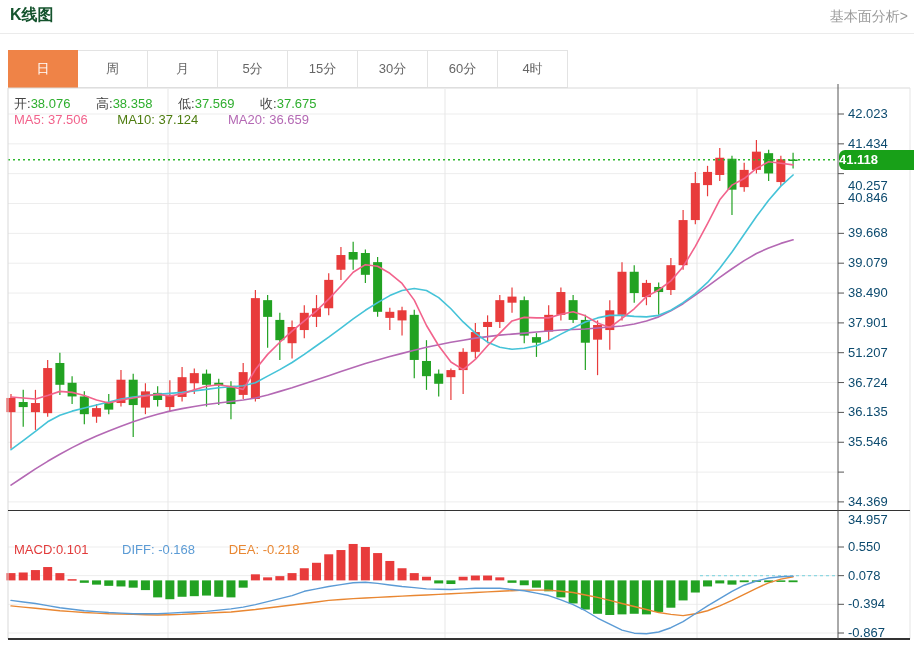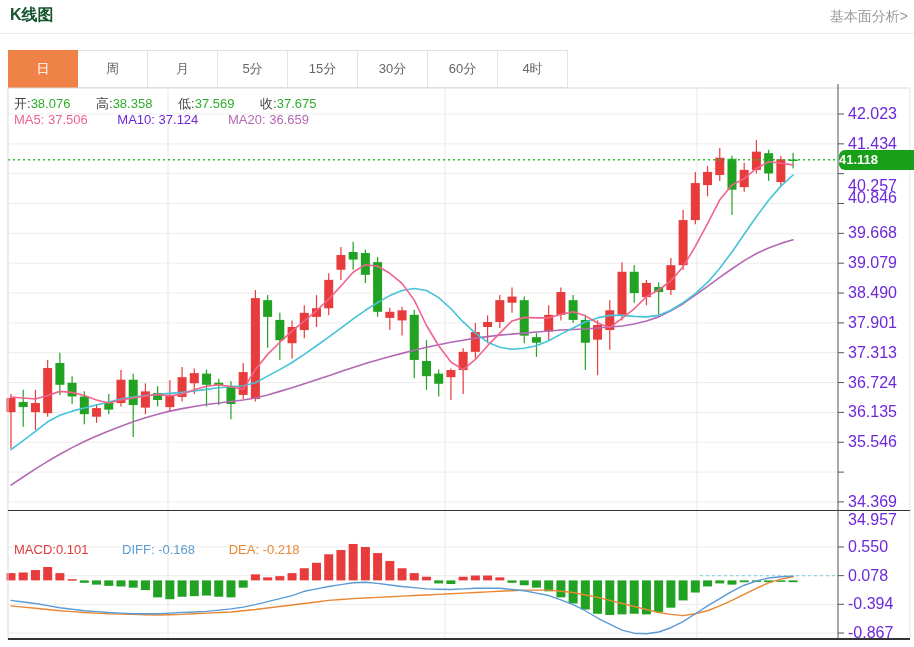--- a/index.html
+++ b/index.html
@@ -14,27 +14,27 @@
        background:#fff;cursor:pointer;}
   .tab:first-child{border-left:1px solid #e3e3e3;}
   .tab.active{background:#ef8347;border-color:#ef8347;color:#fff;}
   .chart-wrap{position:absolute;left:0;top:0;width:914px;height:647px;}
   svg{position:absolute;left:0;top:0;}
   .ohlc-row{position:absolute;left:14px;top:95px;font-size:13px;color:#444;white-space:nowrap;}
   .ohlc-row .grp{margin-right:22px;}
   .ohlc-row .val{color:#2eae2e;}
   .ma-row{position:absolute;left:14px;top:112px;font-size:13px;white-space:nowrap;}
   .ma-row .grp{margin-right:26px;}
-  .ma5{color:#f2638c;} .ma10{color:#6d28d9;} .ma20{color:#b469b4;}
+  .ma5{color:#f2638c;} .ma10{color:#4d7c0f;} .ma20{color:#b469b4;}
   .macd-row{position:absolute;left:14px;top:517px;font-size:13px;white-space:nowrap;margin-top:25px;}
   .macd-row .grp{margin-right:30px;}
   .c-macd{color:#e23b3b;} .c-diff{color:#5b9bd5;} .c-dea{color:#e98732;}
   .price-badge{position:absolute;left:839px;top:150px;width:84px;height:20px;background:#18a018;
        color:#fff;font-size:13px;font-weight:bold;line-height:20px;box-sizing:border-box;border-radius:6px;}
-  .ytick{position:absolute;left:848px;font-size:16px;color:#6d28d9;line-height:14px;}
+  .ytick{position:absolute;left:848px;font-size:13px;color:#0c4a6e;line-height:14px;}
 </style>
 </head>
 <body>
 
 <div class="chart-wrap">
 
   <div class="page-header">
     <div class="page-title">K线图</div>
     <div class="fa-link">基本面分析&gt;</div>
   </div>
@@ -321,21 +321,21 @@
 
   <div class="price-badge">41.118</div>
 <div class="ytick" style="top: 107px;">42.023</div>
     <div class="ytick" style="top: 136.851px;">41.434</div>
     <div class="ytick" style="top: 166.65px; margin-top: 24px;">40.846</div>
     <div class="ytick" style="top: 179px;">40.257</div>
     <div class="ytick" style="top: 226.351px;">39.668</div>
     <div class="ytick" style="top: 256.202px;">39.079</div>
     <div class="ytick" style="top: 286.052px;">38.490</div>
     <div class="ytick" style="top: 315.903px;">37.901</div>
-    <div class="ytick" style="top: 345.703px;">37.313</div>
+    <div class="ytick" style="top: 345.703px;">51.207</div>
     <div class="ytick" style="top: 375.553px;">36.724</div>
     <div class="ytick" style="top: 405.404px;">36.135</div>
     <div class="ytick" style="top: 435.254px;">35.546</div>
     <div class="ytick" style="top: 465.105px; margin-top: 48px;">34.957</div>
     <div class="ytick" style="top: 494.905px;">34.369</div>
     <div class="ytick" style="top: 540px; text-align: right;">0.550</div>
     <div class="ytick" style="top: 568.65px;">0.078</div>
     <div class="ytick" style="top: 597.301px;">-0.394</div>
     <div class="ytick" style="top: 626.012px;">-0.867</div>
   </div>

